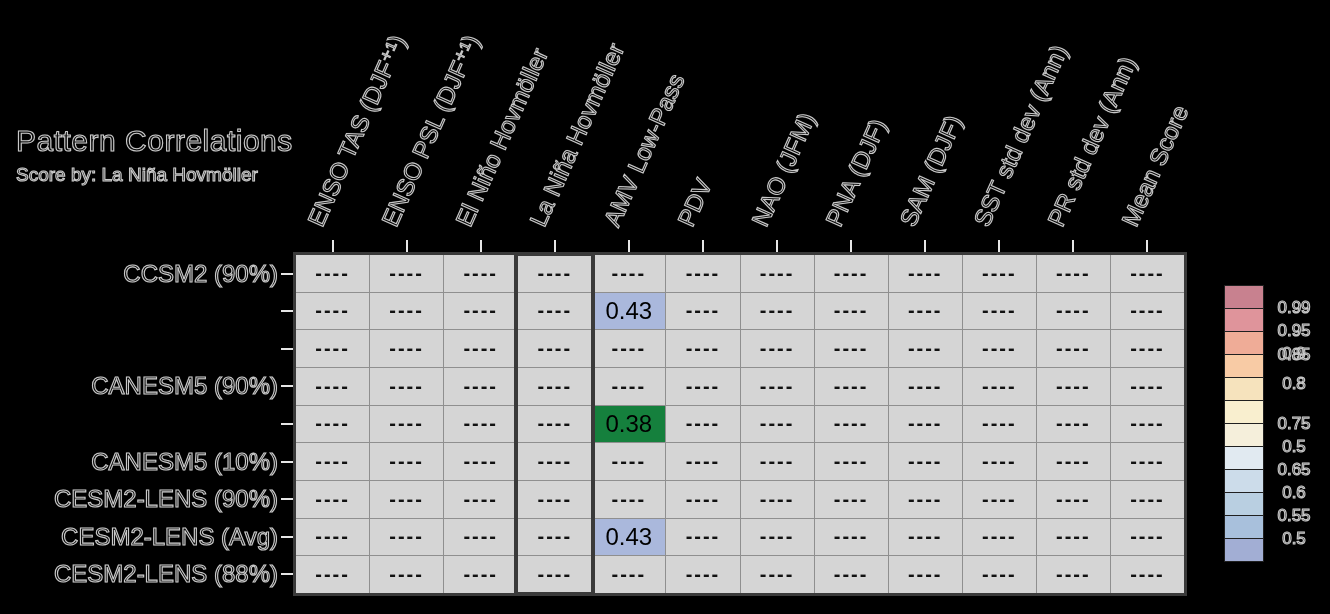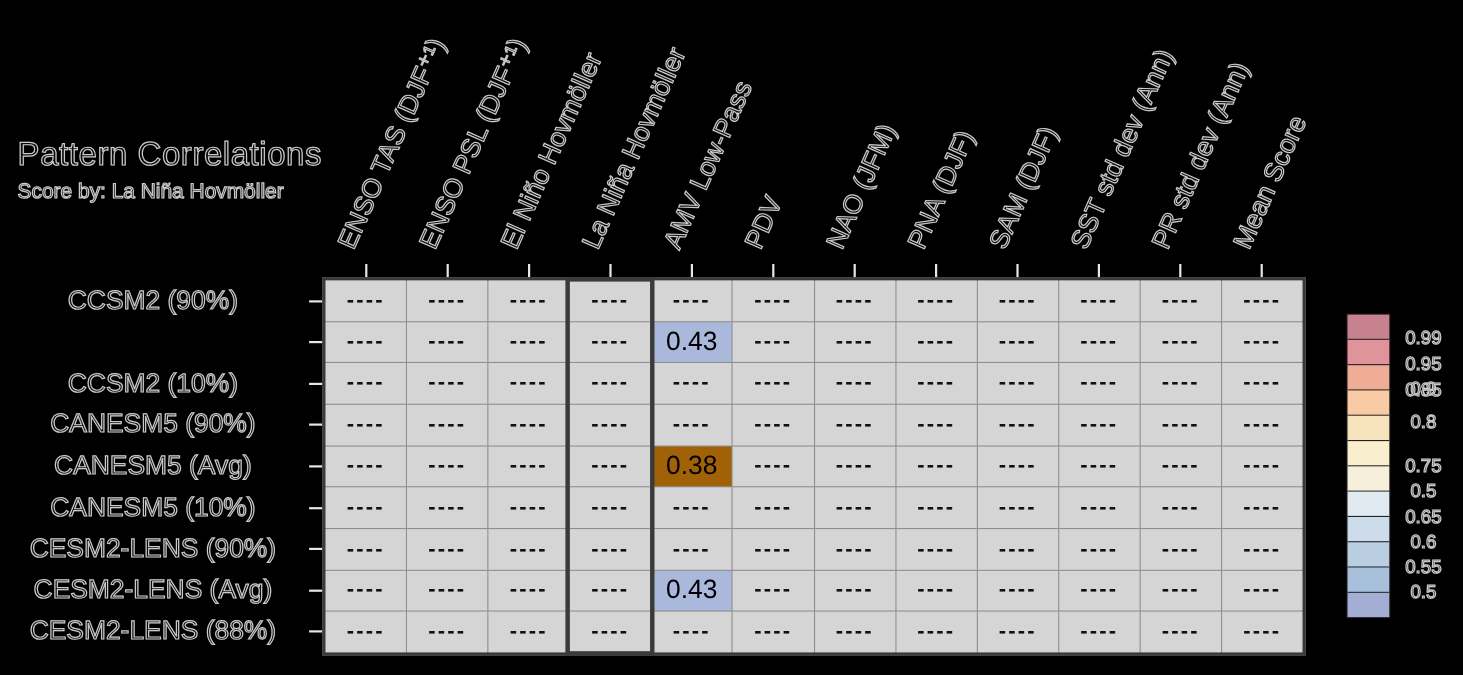--- a/index.html
+++ b/index.html
@@ -13,21 +13,21 @@
     color:#0a0a0a;
     -webkit-text-stroke:1.1px #c9c9c9;
     text-shadow:0 0 1px rgba(205,205,205,.6);
   }
   .title    { position:absolute; left:16px; top:124px; font-size:30px; letter-spacing:.5px; white-space:nowrap; }
   .subtitle { position:absolute; left:16px; top:164px; font-size:19px; white-space:nowrap; }
   .copyright{ position:absolute; right:8px; top:4px; font-size:28px; font-weight:bold;
               color:#c6c6c6; letter-spacing:1px; }
   .colhead  { position:absolute; white-space:nowrap; font-size:24px; line-height:24px;
               transform:rotate(-66deg); transform-origin:0 100%; }
-  .rowlabel { position:absolute; left:0; width:278px; text-align:center; font-size:24px;
+  .rowlabel { position:absolute; left:0; width:278px; text-align:right; font-size:24px;
               line-height:26px; white-space:nowrap; }
   .tick-v { position:absolute; width:2px; height:15px; }
   .tick-h { position:absolute; width:14px; height:2px; }
   #grid {
     position:absolute; left:293px; top:252px; width:894px; height:344px;
     border:3px solid #3a3a3a; display:grid; gap:1px; background:#8f8f8f;
   }
   .cell { display:flex; align-items:center; justify-content:center;
           font-size:20px; font-weight:bold; letter-spacing:2px; color:#111; overflow:hidden; }
   .cell.val { font-weight:normal; font-size:24px; letter-spacing:0; color:#000; }
@@ -67,25 +67,23 @@
     <div class="tick-v" style="left: 998px; top: 240px; background: rgb(230, 230, 230);"></div>
     <div class="colhead outline" style="left: 992px; top: 206px;">SST std dev (Ann)</div>
     <div class="tick-v" style="left: 1072px; top: 240px; background: rgb(230, 230, 230);"></div>
     <div class="colhead outline" style="left: 1066px; top: 206px;">PR std dev (Ann)</div>
     <div class="tick-v" style="left: 1146px; top: 240px; background: rgb(230, 230, 230);"></div>
     <div class="colhead outline" style="left: 1140px; top: 206px;">Mean Score</div>
     <div class="tick-h" style="left: 281px; top: 272.778px; background: rgb(230, 230, 230);"></div>
     <div class="rowlabel outline" style="top: 260.778px;">CCSM2 (90%)</div>
     <div class="tick-h" style="left: 281px; top: 310.333px; background: rgb(230, 230, 230);"></div>
     <div class="tick-h" style="left: 281px; top: 347.889px; background: rgb(230, 230, 230);"></div>
-    <div class="rowlabel outline" style="top: 335.889px;">CCSM2 (10%)</div>
     <div class="tick-h" style="left: 281px; top: 385.444px; background: rgb(230, 230, 230);"></div>
     <div class="rowlabel outline" style="top: 373.444px;">CANESM5 (90%)</div>
     <div class="tick-h" style="left: 281px; top: 423px; background: rgb(230, 230, 230);"></div>
-    <div class="rowlabel outline" style="top: 411px;">CANESM5 (Avg)</div>
     <div class="tick-h" style="left: 281px; top: 460.556px; background: rgb(230, 230, 230);"></div>
     <div class="rowlabel outline" style="top: 448.556px;">CANESM5 (10%)</div>
     <div class="tick-h" style="left: 281px; top: 498.111px; background: rgb(230, 230, 230);"></div>
     <div class="rowlabel outline" style="top: 486.111px;">CESM2-LENS (90%)</div>
     <div class="tick-h" style="left: 281px; top: 535.667px; background: rgb(230, 230, 230);"></div>
     <div class="rowlabel outline" style="top: 523.667px;">CESM2-LENS (Avg)</div>
     <div class="tick-h" style="left: 281px; top: 573.222px; background: rgb(230, 230, 230);"></div>
     <div class="rowlabel outline" style="top: 561.222px;">CESM2-LENS (88%)</div>
     <div id="grid" style="border-color: rgb(58, 58, 58); background: rgb(143, 143, 143); grid-template-columns: repeat(12, 1fr); grid-template-rows: repeat(9, 1fr);">
       <div class="cell" style="background: rgb(213, 213, 213);">----</div>
@@ -133,21 +131,21 @@
       <div class="cell" style="background: rgb(213, 213, 213);">----</div>
       <div class="cell" style="background: rgb(213, 213, 213);">----</div>
       <div class="cell" style="background: rgb(213, 213, 213);">----</div>
       <div class="cell" style="background: rgb(213, 213, 213);">----</div>
       <div class="cell" style="background: rgb(213, 213, 213);">----</div>
       <div class="cell" style="background: rgb(213, 213, 213);">----</div>
       <div class="cell" style="background: rgb(213, 213, 213);">----</div>
       <div class="cell" style="background: rgb(213, 213, 213);">----</div>
       <div class="cell" style="background: rgb(213, 213, 213);">----</div>
       <div class="cell" style="background: rgb(213, 213, 213);">----</div>
-      <div class="cell val" style="background: #a16207;">0.38</div>
+      <div class="cell val" style="background: #15803d;">0.38</div>
       <div class="cell" style="background: rgb(213, 213, 213);">----</div>
       <div class="cell" style="background: rgb(213, 213, 213);">----</div>
       <div class="cell" style="background: rgb(213, 213, 213);">----</div>
       <div class="cell" style="background: rgb(213, 213, 213);">----</div>
       <div class="cell" style="background: rgb(213, 213, 213);">----</div>
       <div class="cell" style="background: rgb(213, 213, 213);">----</div>
       <div class="cell" style="background: rgb(213, 213, 213);">----</div>
       <div class="cell" style="background: rgb(213, 213, 213);">----</div>
       <div class="cell" style="background: rgb(213, 213, 213);">----</div>
       <div class="cell" style="background: rgb(213, 213, 213);">----</div>

